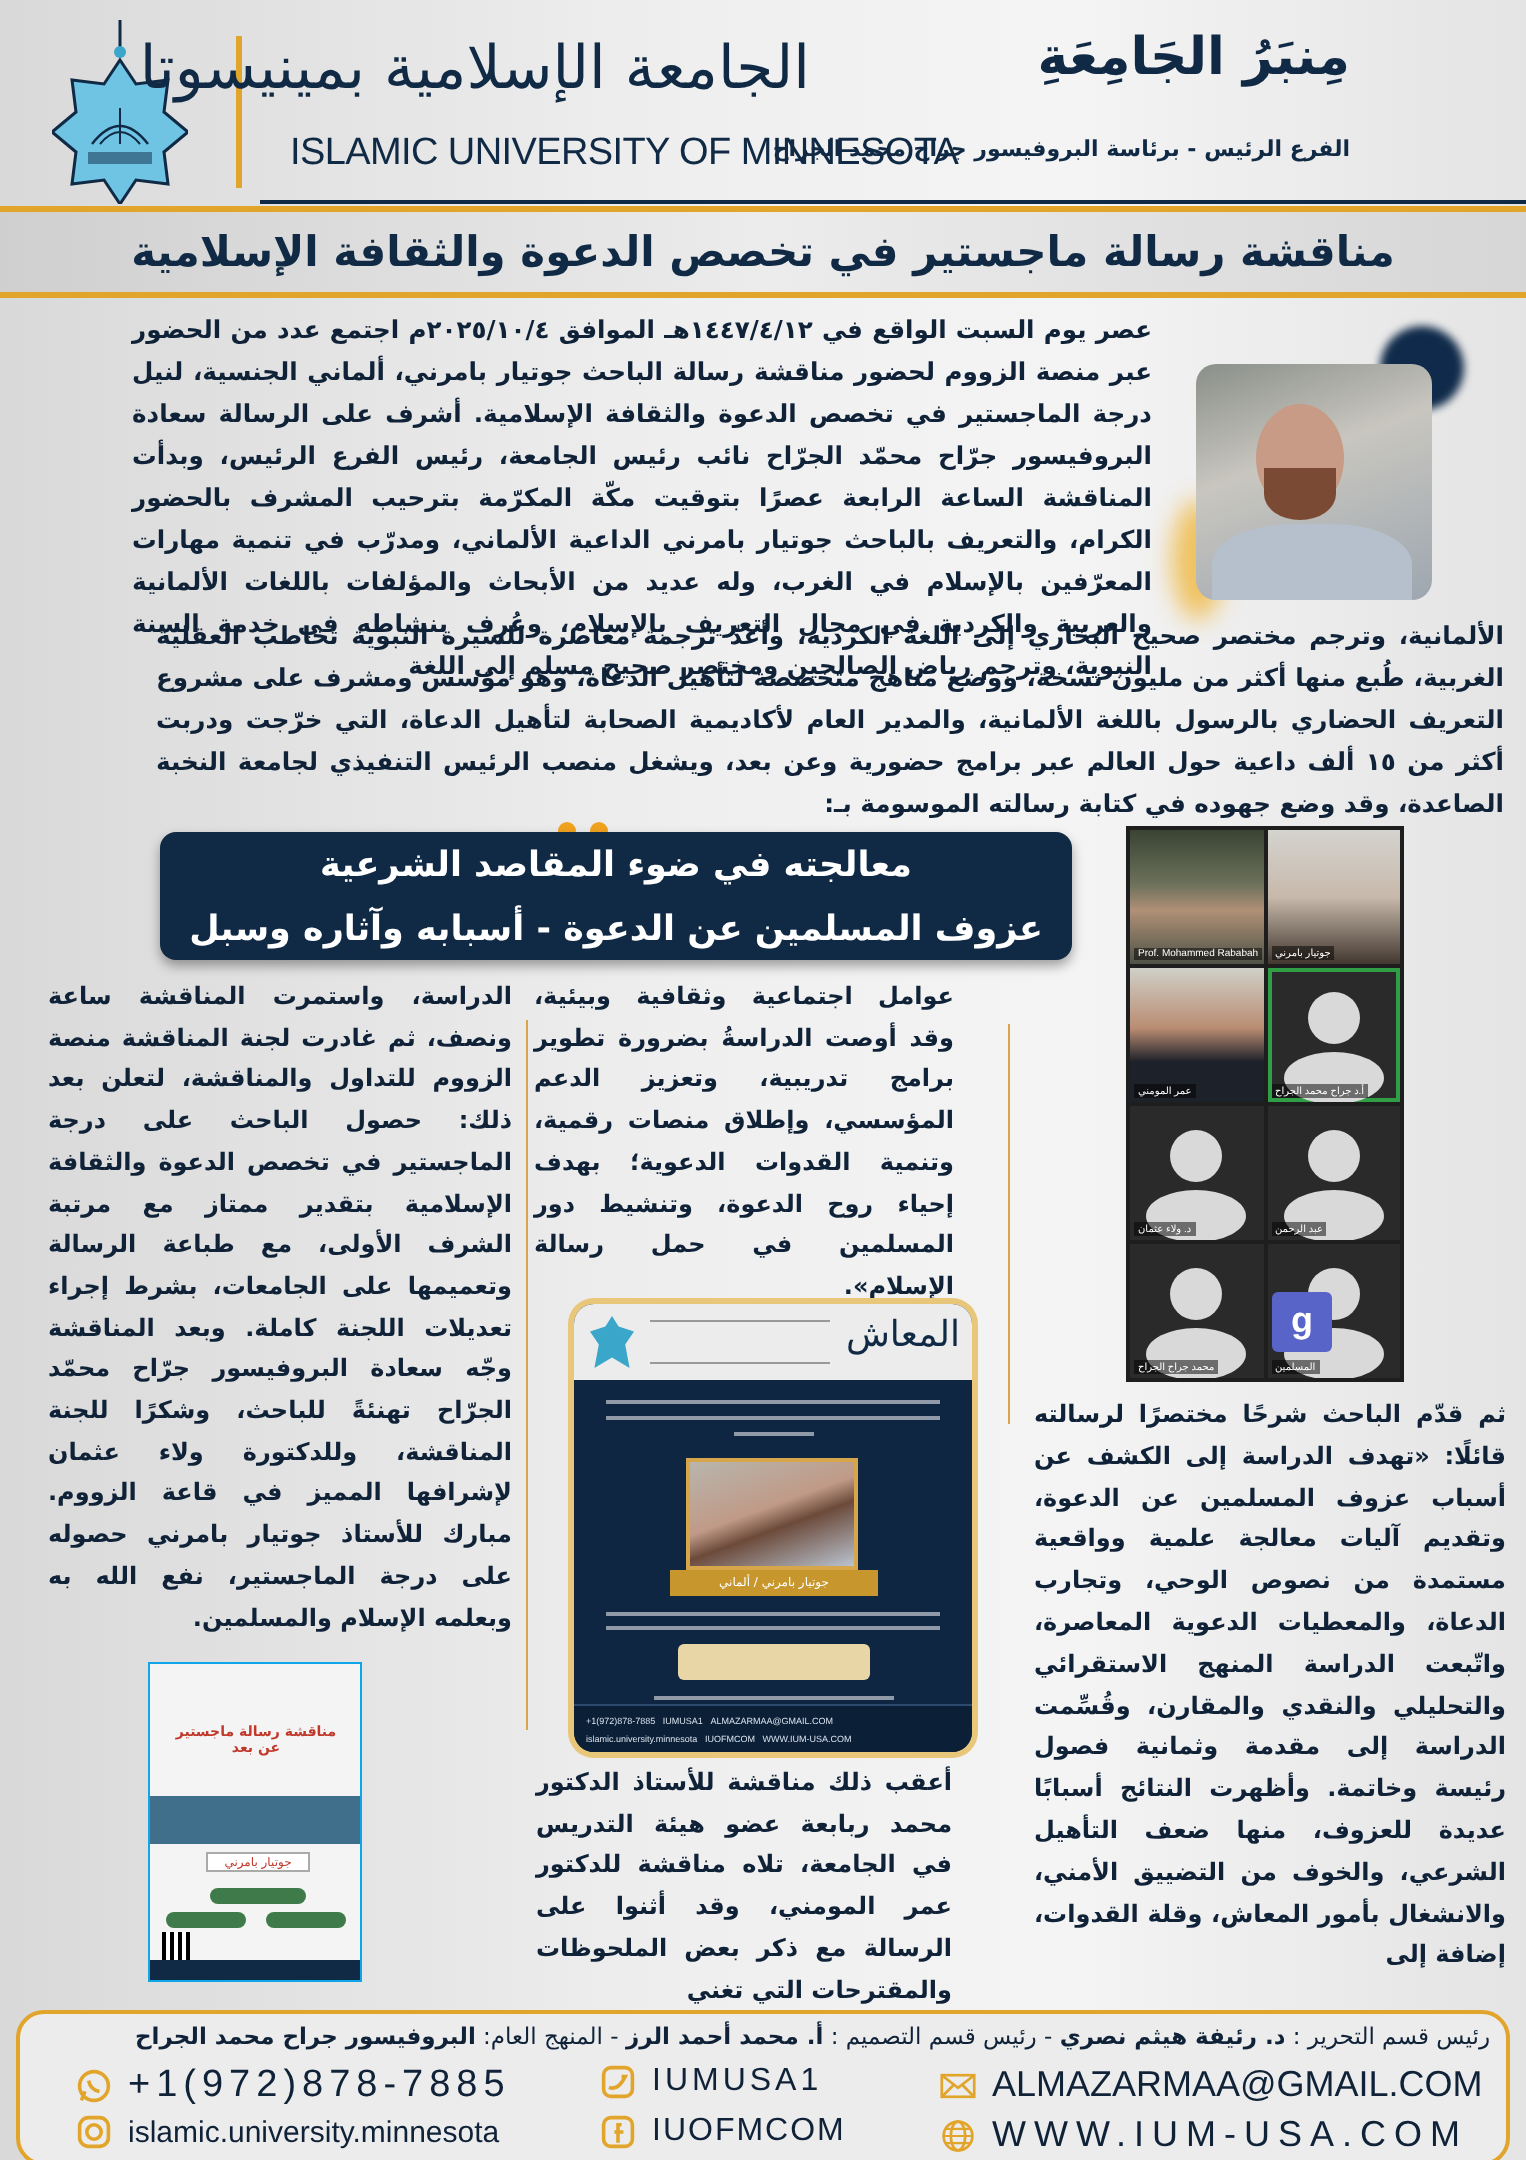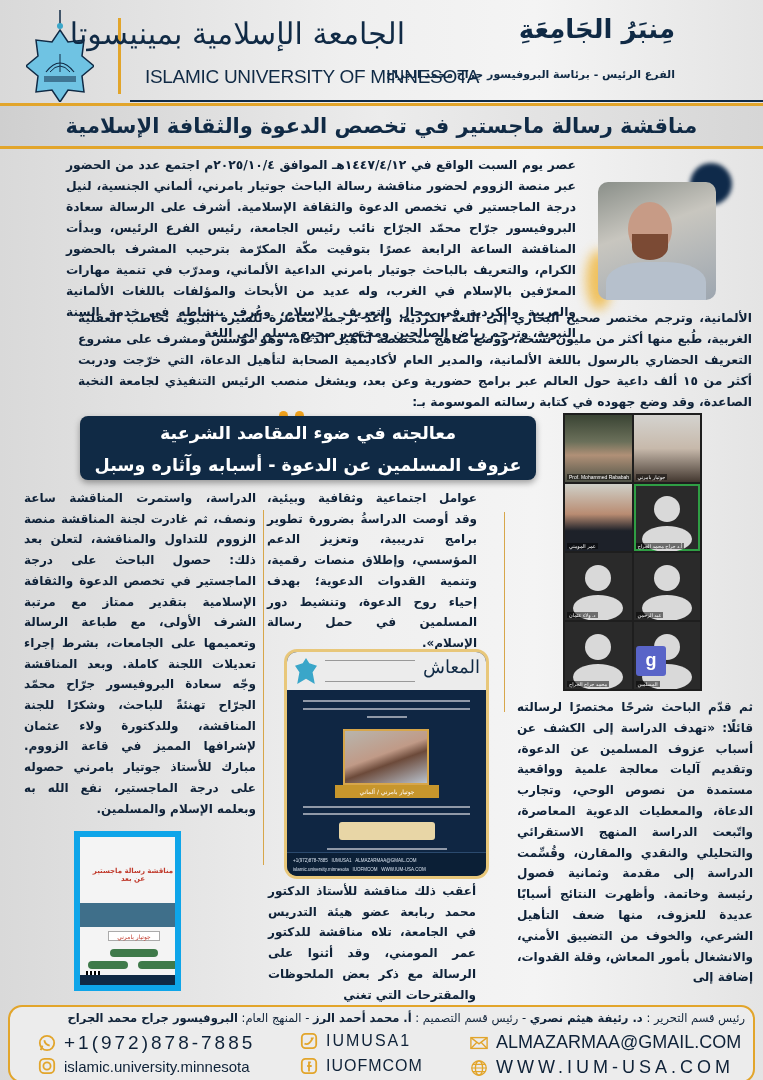--- a/index.html
+++ b/index.html
@@ -47,21 +47,21 @@
 .poster-main{position:absolute;left:287px;top:652px;width:199px;height:224px;border-radius:10px;background:#0f2643;overflow:hidden;box-shadow:0 0 0 3px #e8c77a}
 .poster-main .ph{position:absolute;left:0;top:0;width:199px;height:38px;background:#ececec}
 .poster-main .ph .cal{position:absolute;right:6px;top:4px;font-family:"DejaVu Serif",serif;font-size:18px;color:#102a45}
 .poster-main .ph .star{position:absolute;left:8px;top:6px;width:22px;height:26px;background:#3aa6c9;clip-path:polygon(50% 0,65% 20%,100% 30%,80% 55%,90% 100%,50% 80%,10% 100%,20% 55%,0 30%,35% 20%)}
 .poster-main .ph .txt{position:absolute;left:38px;top:8px;width:90px;height:22px;border-top:1px solid #999;border-bottom:1px solid #999}
 .poster-main .lines{position:absolute;left:16px;width:167px;height:2px;background:#c7cbd3;opacity:.7}
 .poster-main .photo{position:absolute;left:56px;top:77px;width:86px;height:56px;border:2px solid #d7a64a;background:linear-gradient(160deg,#b8b5ad,#c09a87 45%,#6c4a3a 60%,#b9c3cf)}
 .poster-main .namebar{position:absolute;left:48px;top:133px;width:104px;height:13px;background:#c7962c;color:#fff;font-size:6px;text-align:center;line-height:13px;direction:rtl}
 .poster-main .scroll{position:absolute;left:52px;top:170px;width:96px;height:18px;background:#e8d6a6;border-radius:3px}
 .poster-main .footer{position:absolute;left:0;bottom:0;width:199px;height:24px;background:#0b1f36;border-top:1px solid #2b4a6e;color:#d8e2ee;font-size:4.5px;padding:3px 6px;line-height:9px;font-family:"Liberation Sans",sans-serif}
-.poster-small{position:absolute;left:74px;top:831px;width:107px;height:160px;background:#f4f4f4;border:6px solid #0ea5e9;overflow:hidden}
+.poster-small{position:absolute;left:74px;top:831px;width:107px;height:160px;background:#f4f4f4;border:1px solid #0ea5e9;overflow:hidden}
 .poster-small .t{position:absolute;left:10px;top:30px;width:86px;font-size:7px;font-weight:bold;color:#c0392b;text-align:center;direction:rtl}
 .poster-small .band{position:absolute;left:0;top:66px;width:107px;height:24px;background:#3f6f8a}
 .poster-small .nm{position:absolute;left:28px;top:94px;width:52px;height:10px;background:#fff;border:1px solid #aaa;color:#c0392b;font-size:6px;text-align:center;line-height:9px;direction:rtl}
 .poster-small .pill{position:absolute;height:8px;background:#3f7a4a;border-radius:4px}
 .poster-small .qr{position:absolute;left:6px;top:134px;width:14px;height:14px;background:repeating-linear-gradient(90deg,#000 0 2px,#fff 2px 4px)}
 .poster-small .foot{position:absolute;left:0;bottom:0;width:107px;height:10px;background:#102a45}
 .footer-box{position:absolute;left:8px;top:1005px;width:747px;height:78px;border:2px solid #e2a52b;border-radius:14px;background:#ececec}
 .credits{position:absolute;left:20px;top:1011px;width:725px;direction:rtl;text-align:right;font-size:11.5px;color:#0f2238;white-space:nowrap}
 .credits b{font-weight:bold}
 .contact{position:absolute;font-family:"Liberation Sans",sans-serif;color:#0f2238;white-space:nowrap;display:flex;align-items:center}

